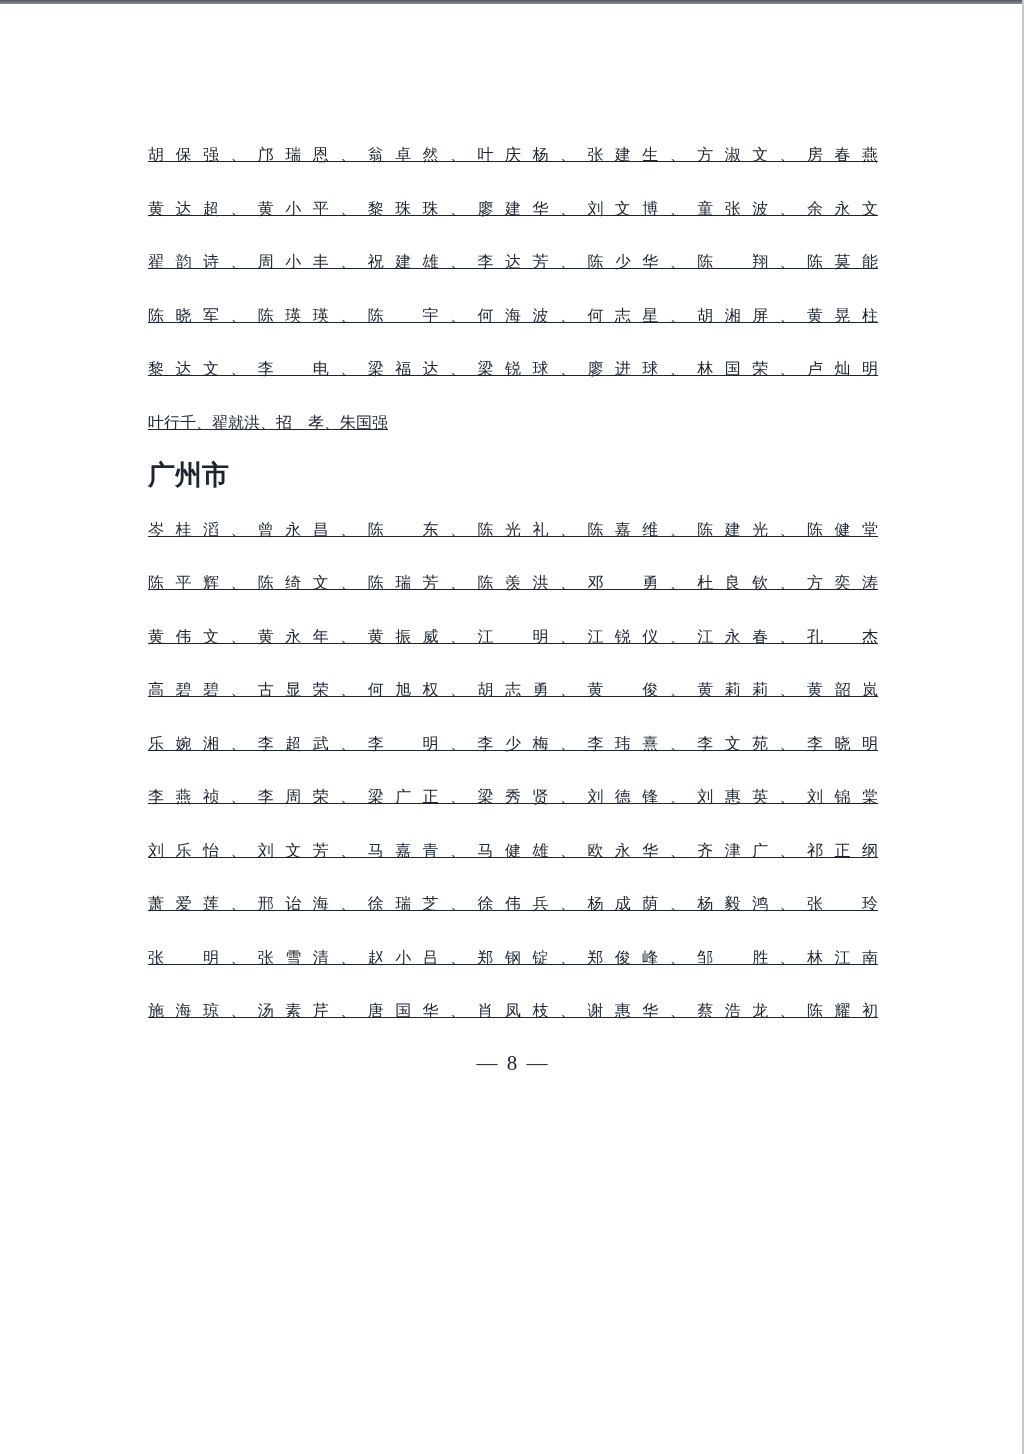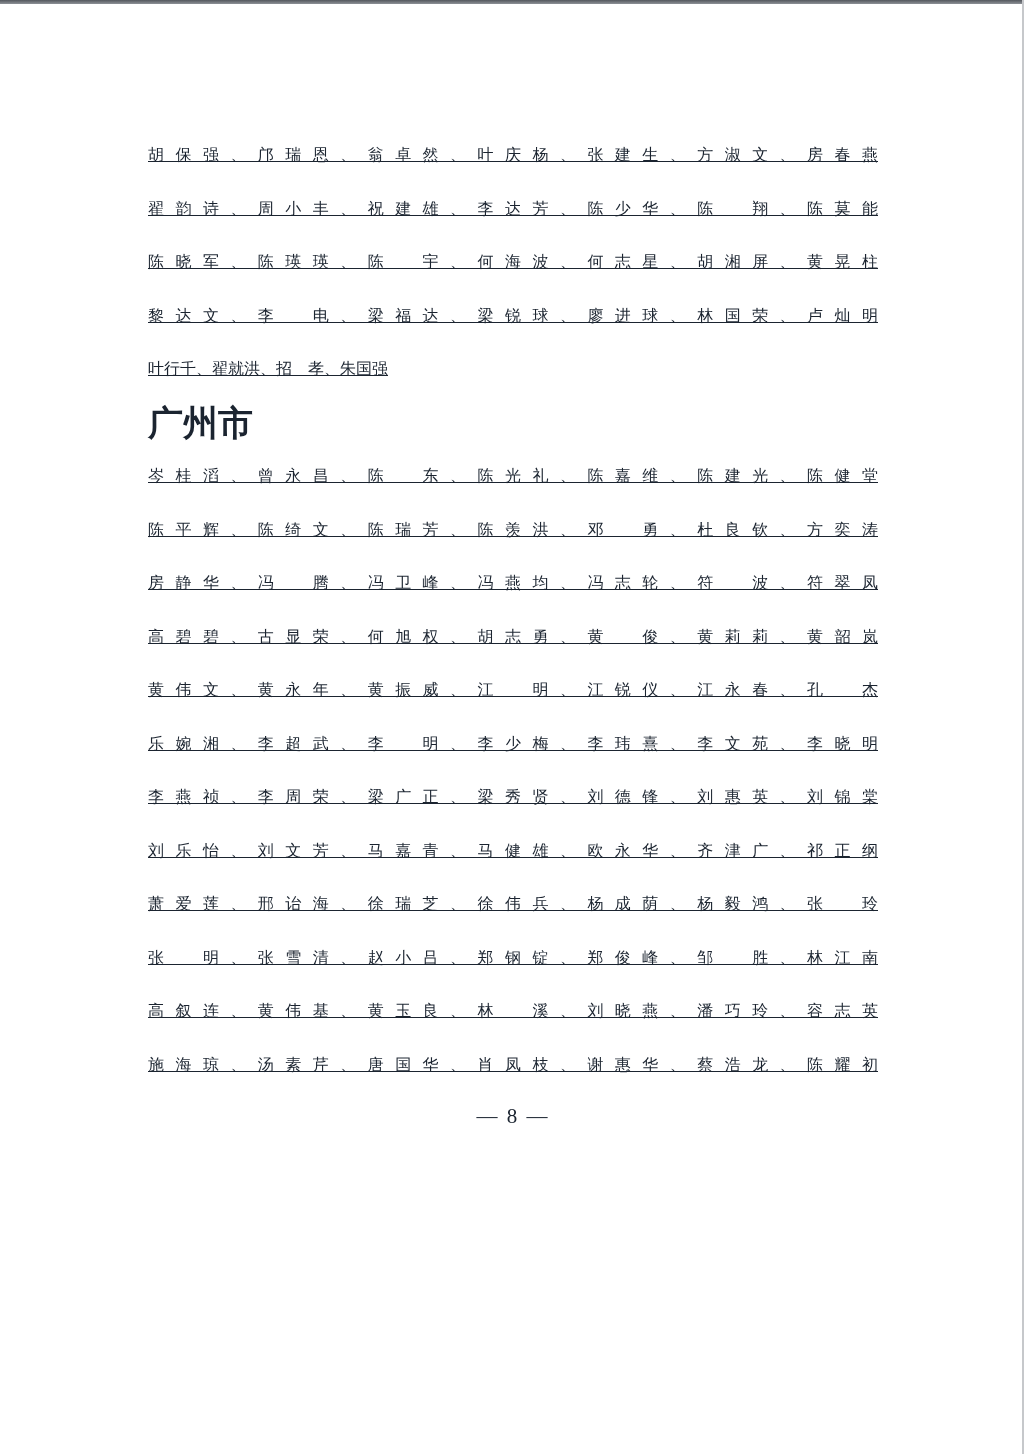--- a/index.html
+++ b/index.html
@@ -42,21 +42,21 @@
     text-decoration: underline;
   }
   .text-line.justify {
     white-space: normal;
     text-align: justify;
     text-align-last: justify;
     text-justify: inter-character;
     word-break: break-all;
   }
   .section-heading {
-    font-size: 35px;
+    font-size: 27px;
     font-weight: bold;
     line-height: 53.5px;
     height: 53.5px;
     font-family: "Liberation Sans", "DejaVu Sans", sans-serif;
   }
   .page-number {
     font-size: 21px;
     line-height: 50px;
     height: 50px;
     text-align: center;
@@ -66,32 +66,31 @@
 </head>
 <body>
 
 <div class="top-edge"></div>
 <div class="right-edge"></div>
 
 <div class="doc-content">
 
   <div id="sections-container">
       <div class="text-line justify">胡保强、邝瑞恩、翁卓然、叶庆杨、张建生、方淑文、房春燕</div>
+      <div class="text-line justify">黄达超、黄小平、黎珠珠、廖建华、刘文博、童张波、余永文</div>
       <div class="text-line justify">翟韵诗、周小丰、祝建雄、李达芳、陈少华、陈　翔、陈莫能</div>
       <div class="text-line justify">陈晓军、陈瑛瑛、陈　宇、何海波、何志星、胡湘屏、黄晃柱</div>
       <div class="text-line justify">黎达文、李　电、梁福达、梁锐球、廖进球、林国荣、卢灿明</div>
       <div class="text-line">叶行千、翟就洪、招　孝、朱国强</div>
       <div class="section-heading">广州市</div>
       <div class="text-line justify">岑桂滔、曾永昌、陈　东、陈光礼、陈嘉维、陈建光、陈健堂</div>
       <div class="text-line justify">陈平辉、陈绮文、陈瑞芳、陈羡洪、邓　勇、杜良钦、方奕涛</div>
-      <div class="text-line justify">房静华、冯　腾、冯卫峰、冯燕均、冯志轮、符　波、符翠凤</div>
+      <div class="text-line justify">黄伟文、黄永年、黄振威、江　明、江锐仪、江永春、孔　杰</div>
       <div class="text-line justify">高碧碧、古显荣、何旭权、胡志勇、黄　俊、黄莉莉、黄韶岚</div>
-      <div class="text-line justify">黄伟文、黄永年、黄振威、江　明、江锐仪、江永春、孔　杰</div>
       <div class="text-line justify">乐婉湘、李超武、李　明、李少梅、李玮熹、李文苑、李晓明</div>
       <div class="text-line justify">李燕祯、李周荣、梁广正、梁秀贤、刘德锋、刘惠英、刘锦棠</div>
       <div class="text-line justify">刘乐怡、刘文芳、马嘉青、马健雄、欧永华、齐津广、祁正纲</div>
       <div class="text-line justify">萧爱莲、邢诒海、徐瑞芝、徐伟兵、杨成荫、杨毅鸿、张　玲</div>
       <div class="text-line justify">张　明、张雪清、赵小吕、郑钢锭、郑俊峰、邹　胜、林江南</div>
-      <div class="text-line justify">高叙连、黄伟基、黄玉良、林　溪、刘晓燕、潘巧玲、容志英</div>
       <div class="text-line justify">施海琼、汤素芹、唐国华、肖凤枝、谢惠华、蔡浩龙、陈耀初</div>
     </div>
   <div class="page-number">— 8 —</div>
 </div>
 
 </body></html>

